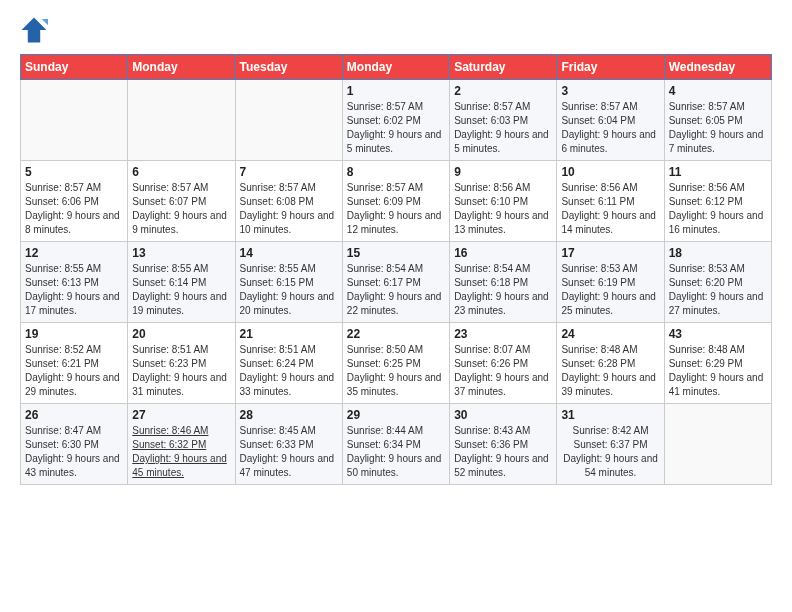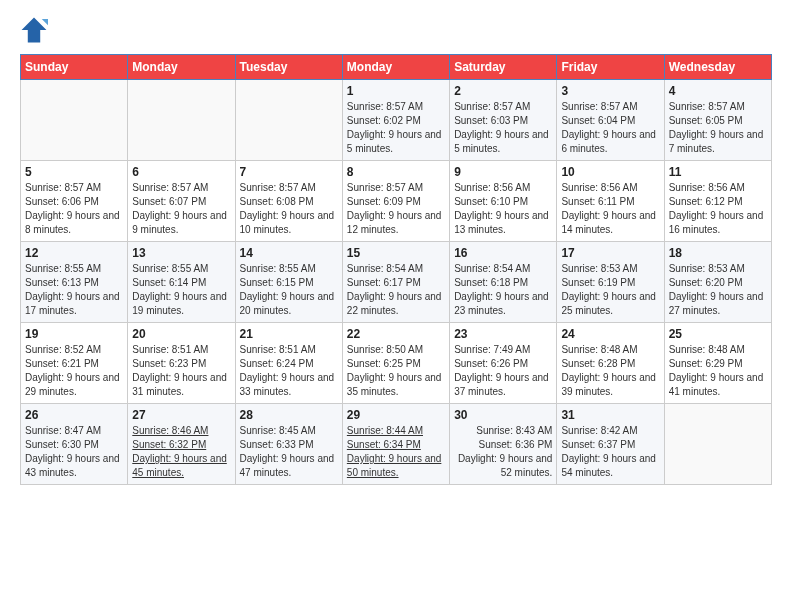--- a/index.html
+++ b/index.html
@@ -265,32 +265,32 @@
 Daylight: 9 hours and 33 minutes.</div>
           </td>
           <td>
             <div class="day-number">22</div>
             <div class="day-info" style="white-space: pre-line;">Sunrise: 8:50 AM
 Sunset: 6:25 PM
 Daylight: 9 hours and 35 minutes.</div>
           </td>
           <td>
             <div class="day-number">23</div>
-            <div class="day-info" style="white-space: pre-line;">Sunrise: 7:49 AM
+            <div class="day-info" style="white-space: pre-line;">Sunrise: 8:07 AM
 Sunset: 6:26 PM
 Daylight: 9 hours and 37 minutes.</div>
           </td>
           <td>
             <div class="day-number">24</div>
             <div class="day-info" style="white-space: pre-line;">Sunrise: 8:48 AM
 Sunset: 6:28 PM
 Daylight: 9 hours and 39 minutes.</div>
           </td>
           <td>
-            <div class="day-number">25</div>
+            <div class="day-number">43</div>
             <div class="day-info" style="white-space: pre-line;">Sunrise: 8:48 AM
 Sunset: 6:29 PM
 Daylight: 9 hours and 41 minutes.</div>
           </td>
         </tr>
         <tr>
           <td>
             <div class="day-number">26</div>
             <div class="day-info" style="white-space: pre-line;">Sunrise: 8:47 AM
 Sunset: 6:30 PM
@@ -303,33 +303,33 @@
 Daylight: 9 hours and 45 minutes.</div>
           </td>
           <td>
             <div class="day-number">28</div>
             <div class="day-info" style="white-space: pre-line;">Sunrise: 8:45 AM
 Sunset: 6:33 PM
 Daylight: 9 hours and 47 minutes.</div>
           </td>
           <td>
             <div class="day-number">29</div>
-            <div class="day-info" style="white-space: pre-line; text-decoration: underline;">Sunrise: 8:44 AM
+            <div class="day-info" style="white-space: pre-line;">Sunrise: 8:44 AM
 Sunset: 6:34 PM
 Daylight: 9 hours and 50 minutes.</div>
           </td>
           <td>
             <div class="day-number">30</div>
-            <div class="day-info" style="white-space: pre-line; text-align: right;">Sunrise: 8:43 AM
+            <div class="day-info" style="white-space: pre-line;">Sunrise: 8:43 AM
 Sunset: 6:36 PM
 Daylight: 9 hours and 52 minutes.</div>
           </td>
           <td>
             <div class="day-number">31</div>
-            <div class="day-info" style="white-space: pre-line;">Sunrise: 8:42 AM
+            <div class="day-info" style="white-space: pre-line; text-align: center;">Sunrise: 8:42 AM
 Sunset: 6:37 PM
 Daylight: 9 hours and 54 minutes.</div>
           </td>
           <td class="empty"></td>
         </tr>
       </tbody>
   </table>
 </div>
 
 </body></html>

